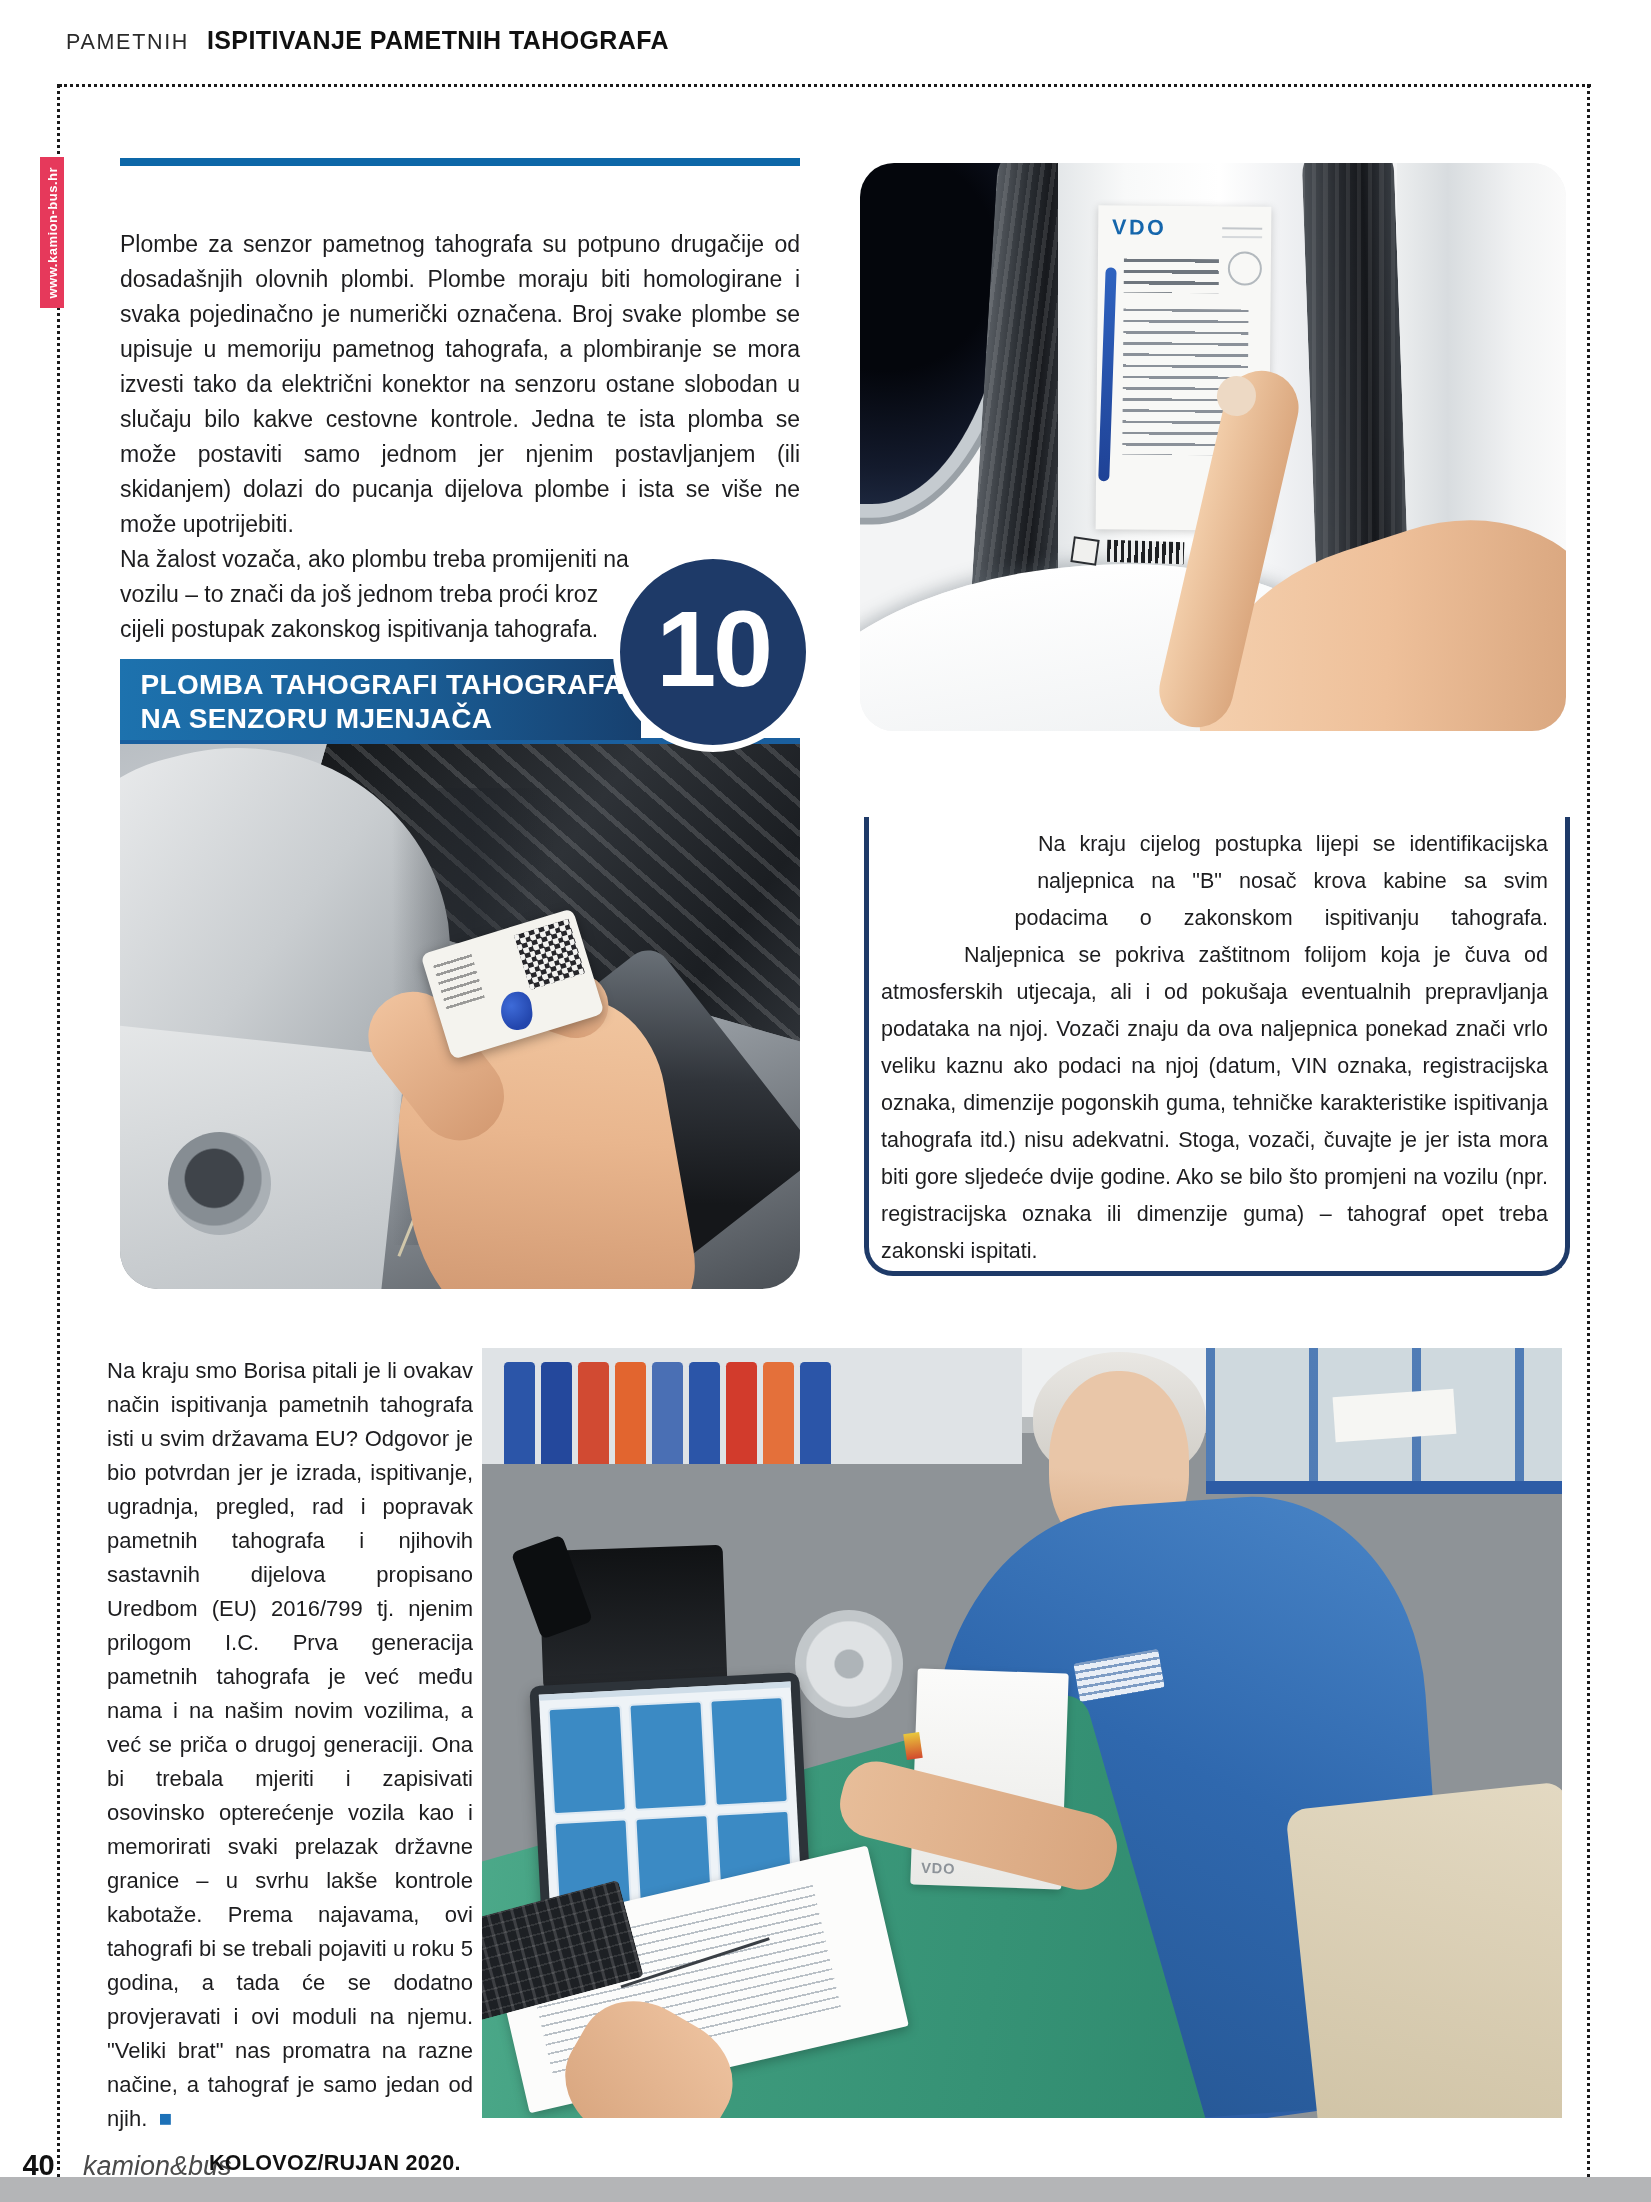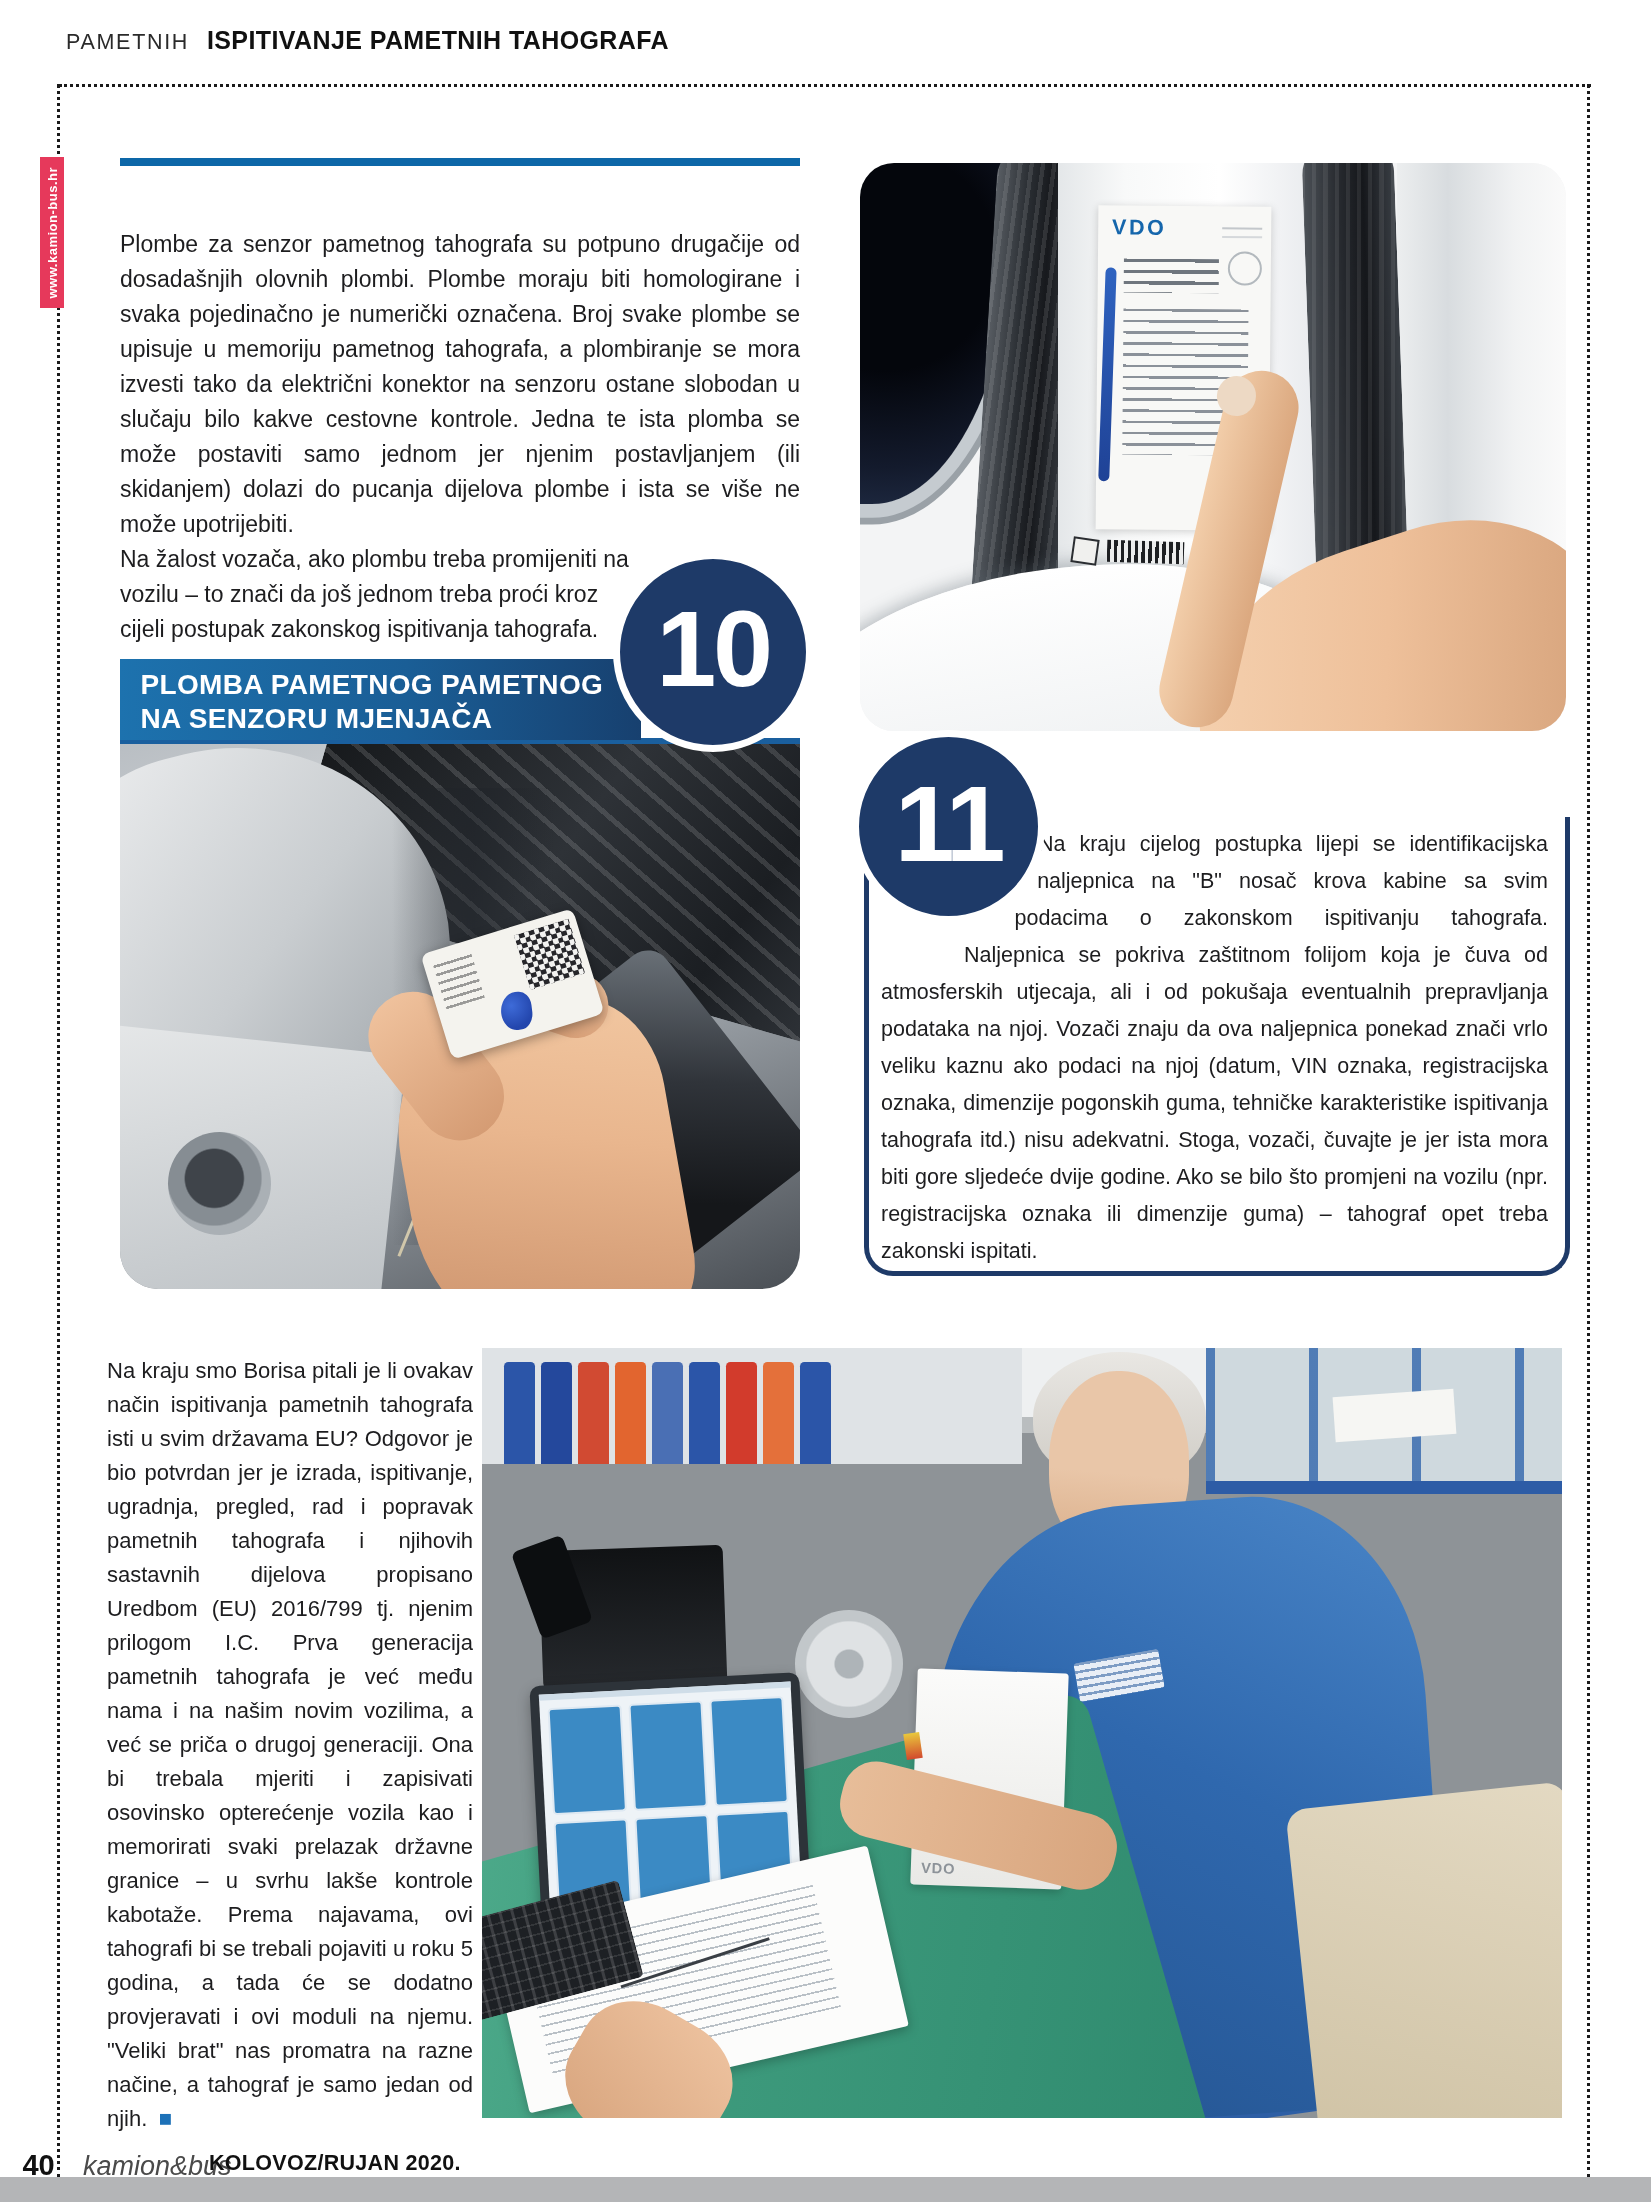--- a/index.html
+++ b/index.html
@@ -217,21 +217,21 @@
     <span>www.kamion-bus.hr</span>
   </div>
 
   <div class="accent-bar"></div>
   <div class="intro">
     <p>Plombe za senzor pametnog tahografa su potpuno drugačije od dosadašnjih olovnih plombi. Plombe moraju biti homologirane i svaka pojedinačno je numerički označena. Broj svake plombe se upisuje u memoriju pametnog tahografa, a plombiranje se mora izvesti tako da električni konektor na senzoru ostane slobodan u slučaju bilo kakve cestovne kontrole. Jedna te ista plomba se može postaviti samo jednom jer njenim postavljanjem (ili skidanjem) dolazi do pucanja dijelova plombe i ista se više ne može upotrijebiti.</p>
     <p class="tail">Na žalost vozača, ako plombu treba promijeniti na vozilu – to znači da još jednom treba proći kroz cijeli postupak zakonskog ispitivanja tahografa.</p>
   </div>
 
   <div class="heading10">
-    <span>PLOMBA PAMETNOG PAMETNOG</span>
+    <span>PLOMBA TAHOGRAFI TAHOGRAFA</span>
     <span>NA SENZORU MJENJAČA</span>
   </div>
   <div class="num-circle circle10">
     <span>10</span>
   </div>
 
   <div class="photo-left">
     <div class="pl-gear-dark"></div>
     <div class="pl-metal-left"></div>
     <div class="pl-casing-bottom"></div>
@@ -268,23 +268,20 @@
     <div class="pr-barcode"></div>
     <div class="pr-hand"></div>
     <div class="pr-finger"></div>
     <div class="pr-nail"></div>
   </div>
 
   <div class="box11">
     <div class="circ-spacer"></div>
     <p>Na kraju cijelog postupka lijepi se identifikacijska naljepnica na "B" nosač krova kabine sa svim podacima o zakonskom ispitivanju tahografa. Naljepnica se pokriva zaštitnom folijom koja je čuva od atmosferskih utjecaja, ali i od pokušaja eventualnih prepravljanja podataka na njoj. Vozači znaju da ova naljepnica ponekad znači vrlo veliku kaznu ako podaci na njoj (datum, VIN oznaka, registracijska oznaka, dimenzije pogonskih guma, tehničke karakteristike ispitivanja tahografa itd.) nisu adekvatni. Stoga, vozači, čuvajte je jer ista mora biti gore sljedeće dvije godine. Ako se bilo što promjeni na vozilu (npr. registracijska oznaka ili dimenzije guma) – tahograf opet treba zakonski ispitati.</p>
   </div>
-  <div class="num-circle circle11">
-    <span>11</span>
-  </div>
 
   <p class="closing-text">
     <span>Na kraju smo Borisa pitali je li ovakav način ispitivanja pametnih tahografa isti u svim državama EU? Odgovor je bio potvrdan jer je izrada, ispitivanje, ugradnja, pregled, rad i popravak pametnih tahografa i njihovih sastavnih dijelova propisano Uredbom (EU) 2016/799 tj. njenim prilogom I.C. Prva generacija pametnih tahografa je već među nama i na našim novim vozilima, a već se priča o drugoj generaciji. Ona bi trebala mjeriti i zapisivati osovinsko opterećenje vozila kao i memorirati svaki prelazak državne granice – u svrhu lakše kontrole kabotaže. Prema najavama, ovi tahografi bi se trebali pojaviti u roku 5 godina, a tada će se dodatno provjeravati i ovi moduli na njemu. "Veliki brat" nas promatra na razne načine, a tahograf je samo jedan od njih.</span>
     <span class="end-mark">■</span>
   </p>
 
   <div class="photo-bottom">
     <div class="pb-shelf">
       <div class="binder"></div>
       <div class="binder"></div>

